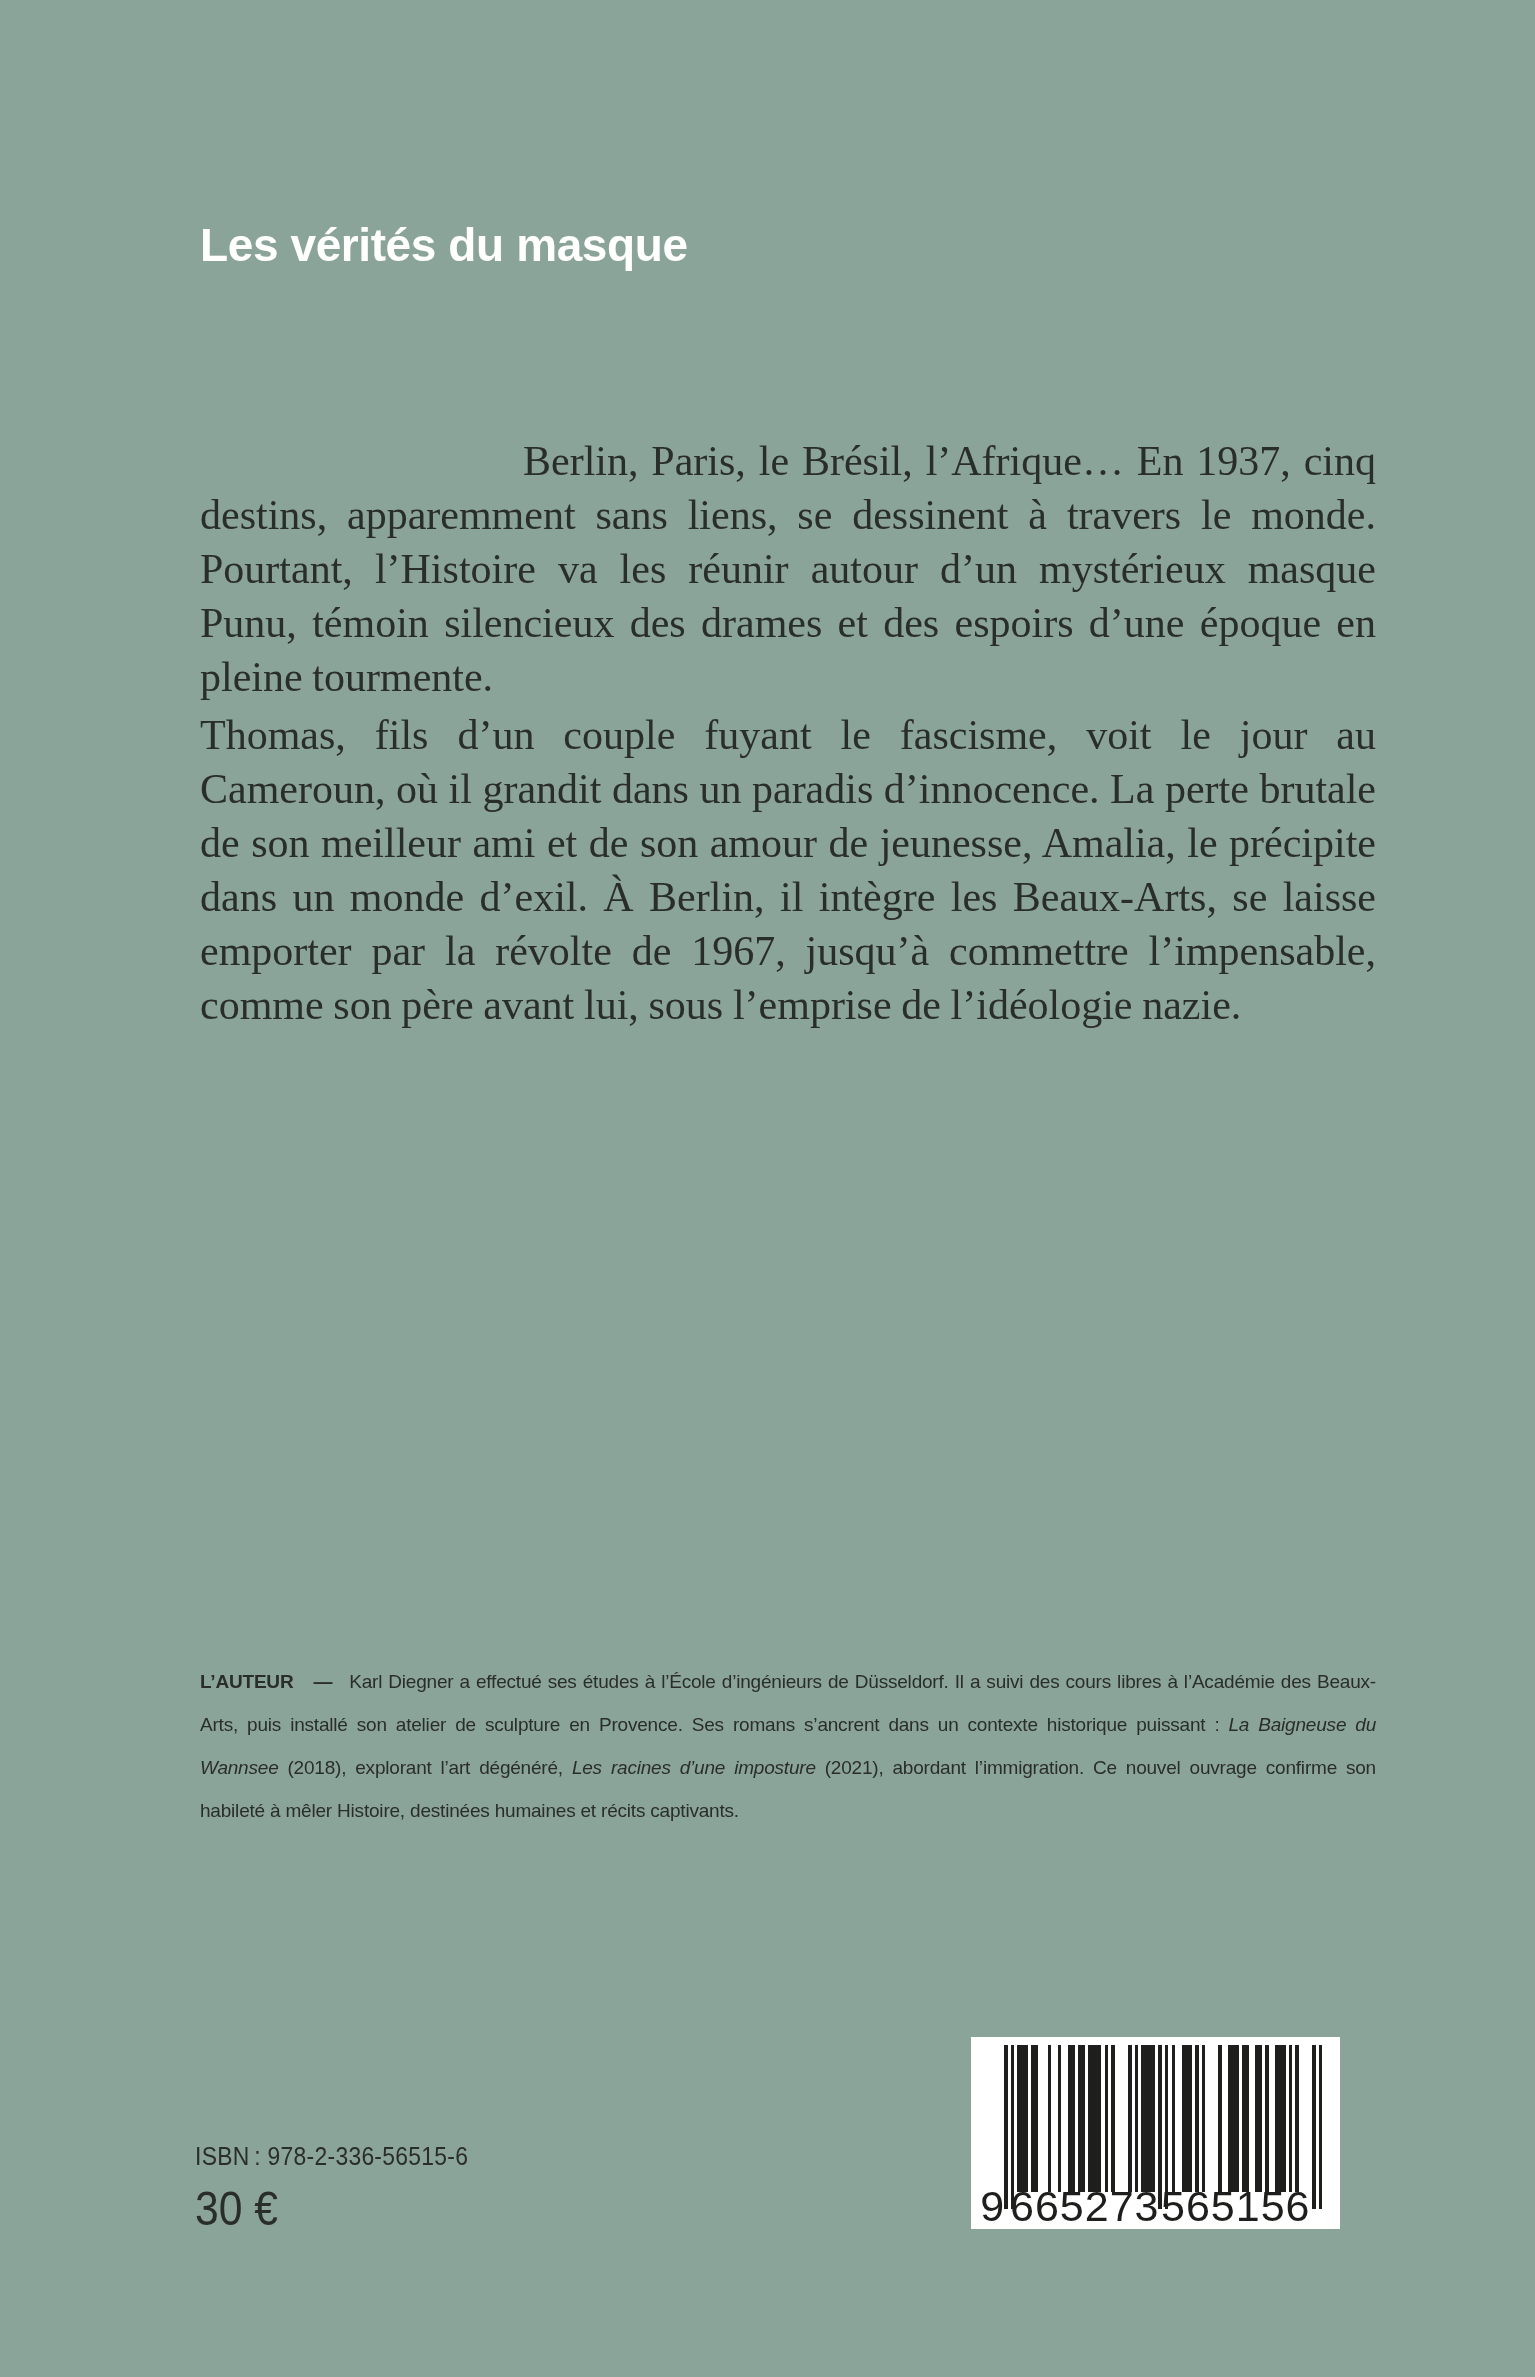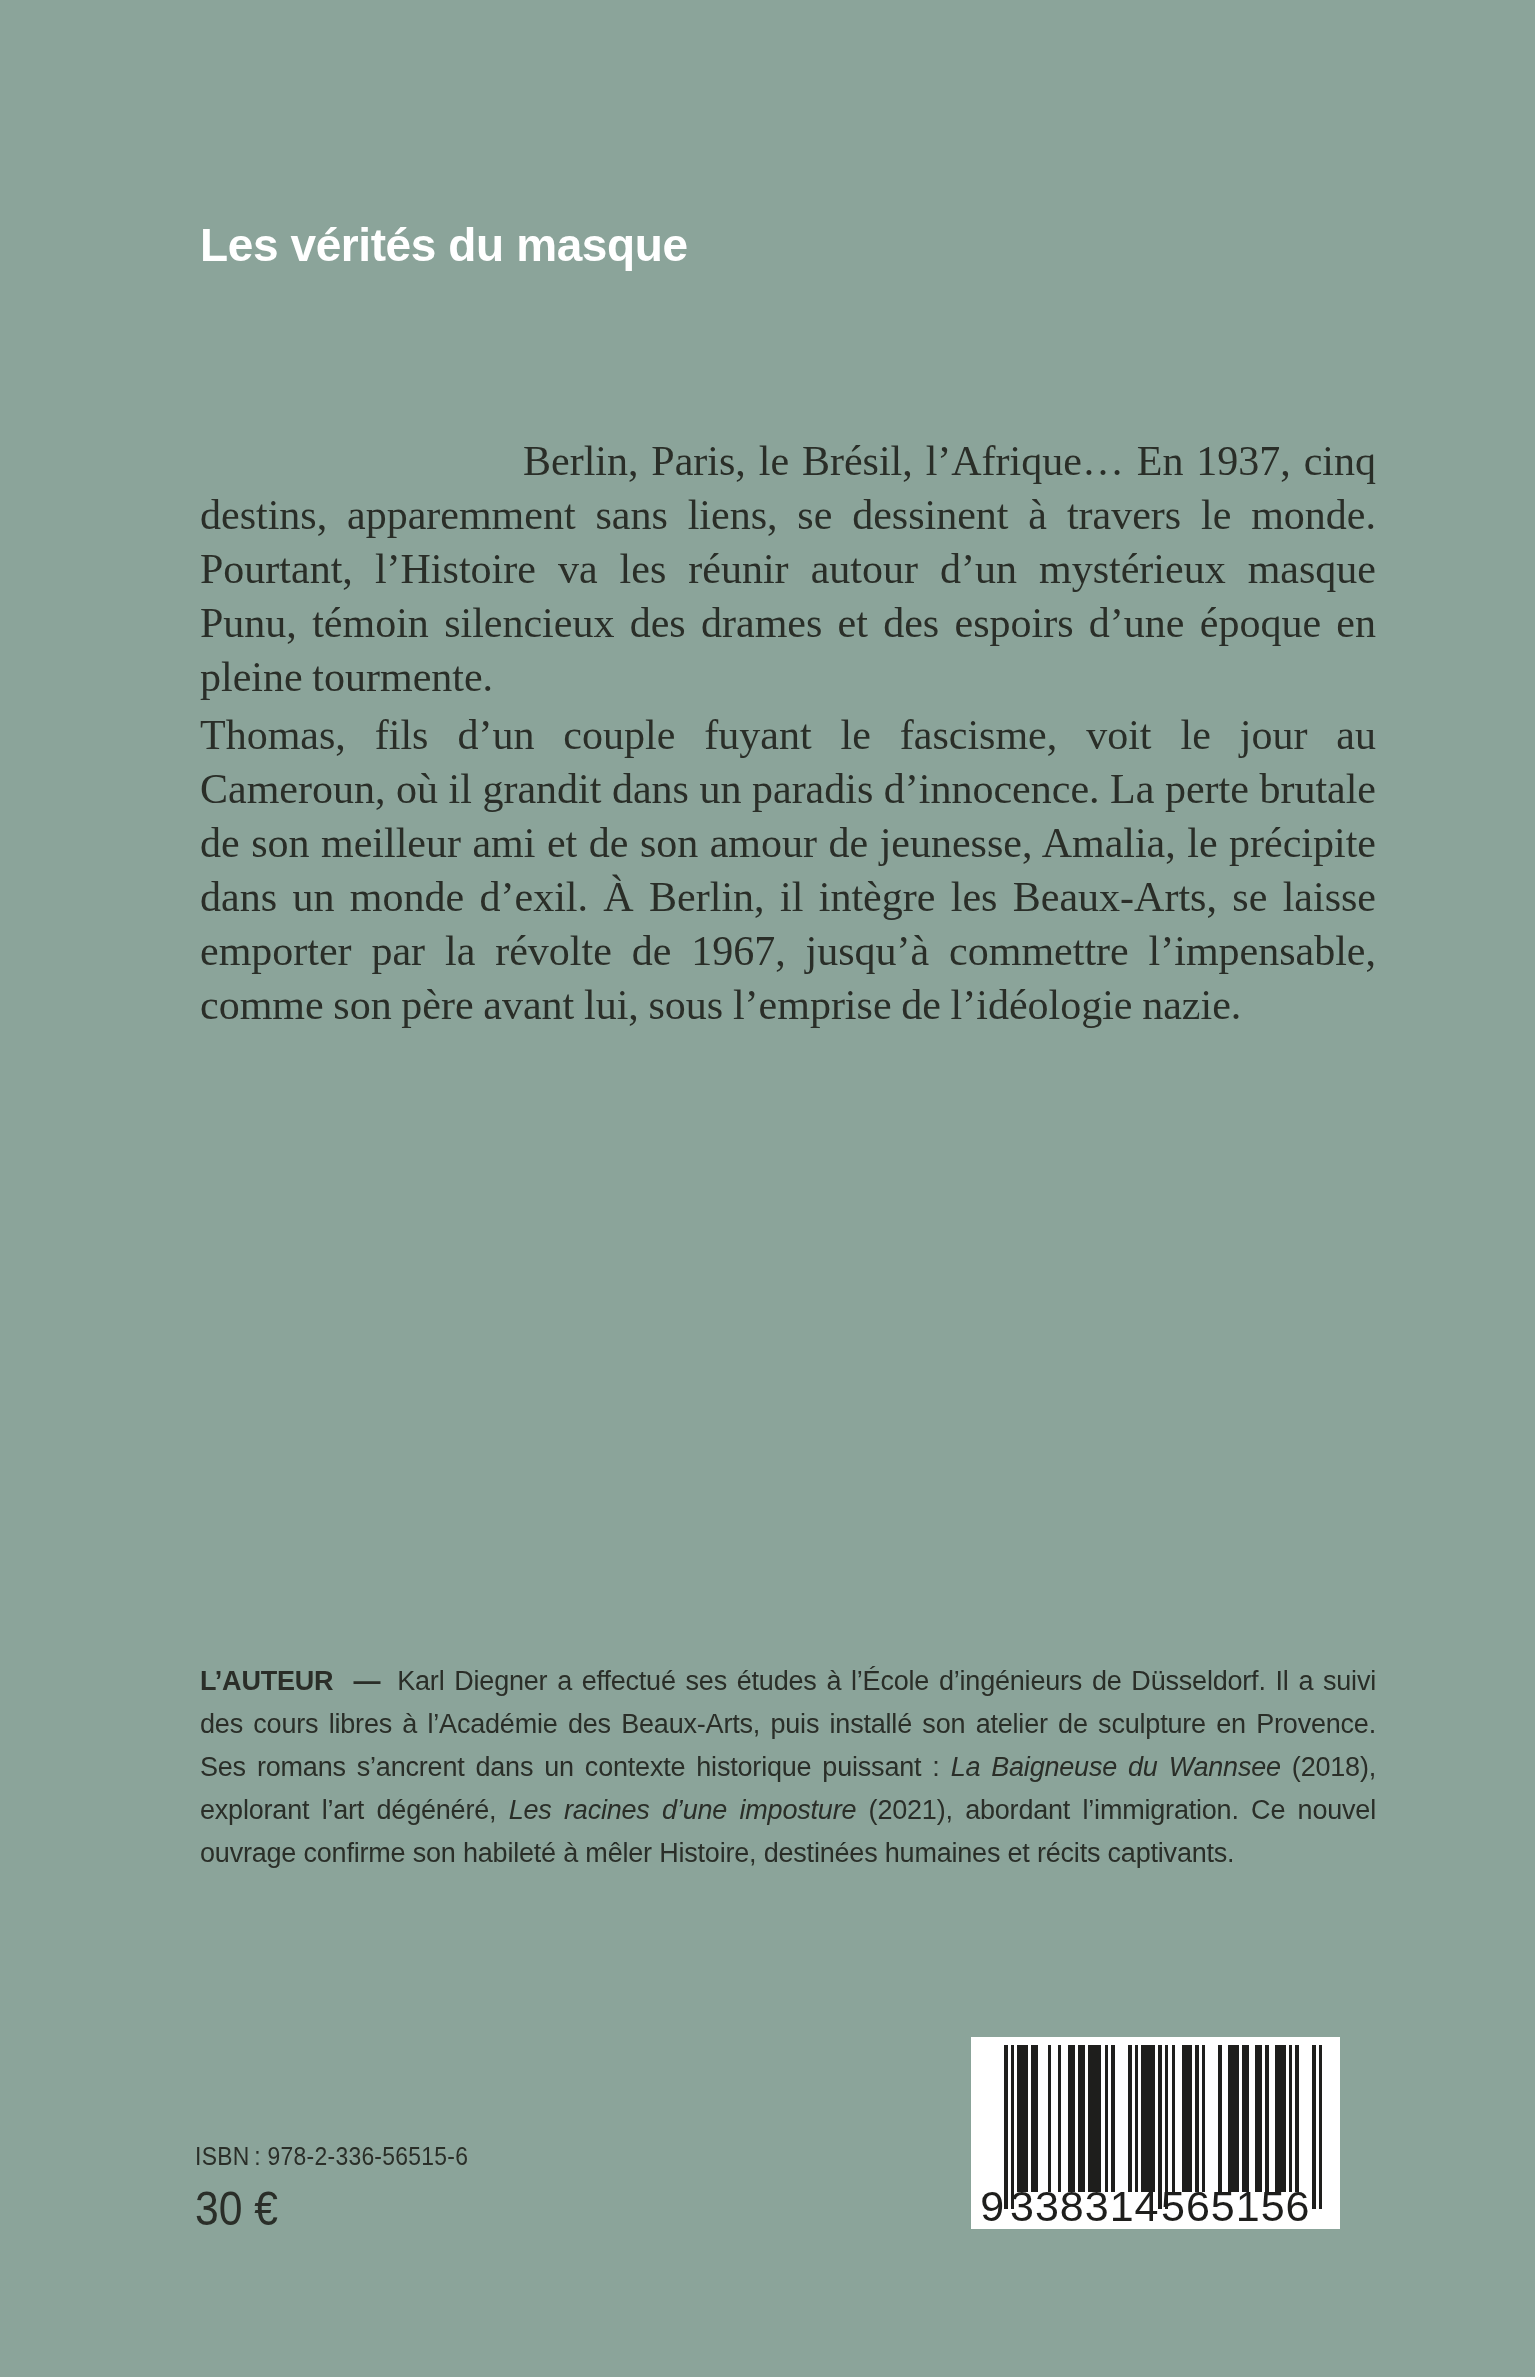--- a/index.html
+++ b/index.html
@@ -26,21 +26,21 @@
     font-family:"Liberation Serif",serif;
     font-size:42px;line-height:54px;
     text-align:justify;word-spacing:-0.8px;
     -webkit-hyphens:none;hyphens:none;
   }
   .synopsis p{margin:0 0 4.2px 0;}
   .synopsis p.para-first{text-indent:323px;}
   
   .author{
     position:absolute;left:200px;top:1660px;width:1176px;
-    font-size:27px;line-height:43px;letter-spacing:-0.2px;
+    font-size:19px;line-height:43px;letter-spacing:-0.2px;
     text-align:justify;
     -webkit-hyphens:none;hyphens:none;
   }
   .author p{margin:0;}
   .author-label{font-weight:700;}
   .author-dash{font-weight:700;margin:0 17px 0 20px;}
   .author .it{font-style:italic;}
   
   .isbn{
     position:absolute;left:195px;top:2144px;
@@ -136,18 +136,18 @@
         <rect x="312.0" y="0" width="4.2" height="175" fill="#1E1E1C"></rect>
         <rect x="324.0" y="0" width="4.2" height="175" fill="#1E1E1C"></rect>
         <rect x="328.0" y="0" width="4.2" height="175" fill="#1E1E1C"></rect>
         <rect x="332.0" y="0" width="4.2" height="175" fill="#1E1E1C"></rect>
         <rect x="340.0" y="0" width="4.2" height="175" fill="#1E1E1C"></rect>
         <rect x="348.0" y="0" width="4.2" height="175" fill="#1E1E1C"></rect>
         <rect x="368.0" y="0" width="4.2" height="196" fill="#1E1E1C"></rect>
         <rect x="376.0" y="0" width="4.2" height="196" fill="#1E1E1C"></rect>
       </svg>
     <span class="bc-digit bc-first">9</span>
-    <span class="bc-digit bc-left">338314</span>
+    <span class="bc-digit bc-left">665273</span>
     <span class="bc-digit bc-right">565156</span>
   </div>
 
 </div>
 
 
 </body></html>

